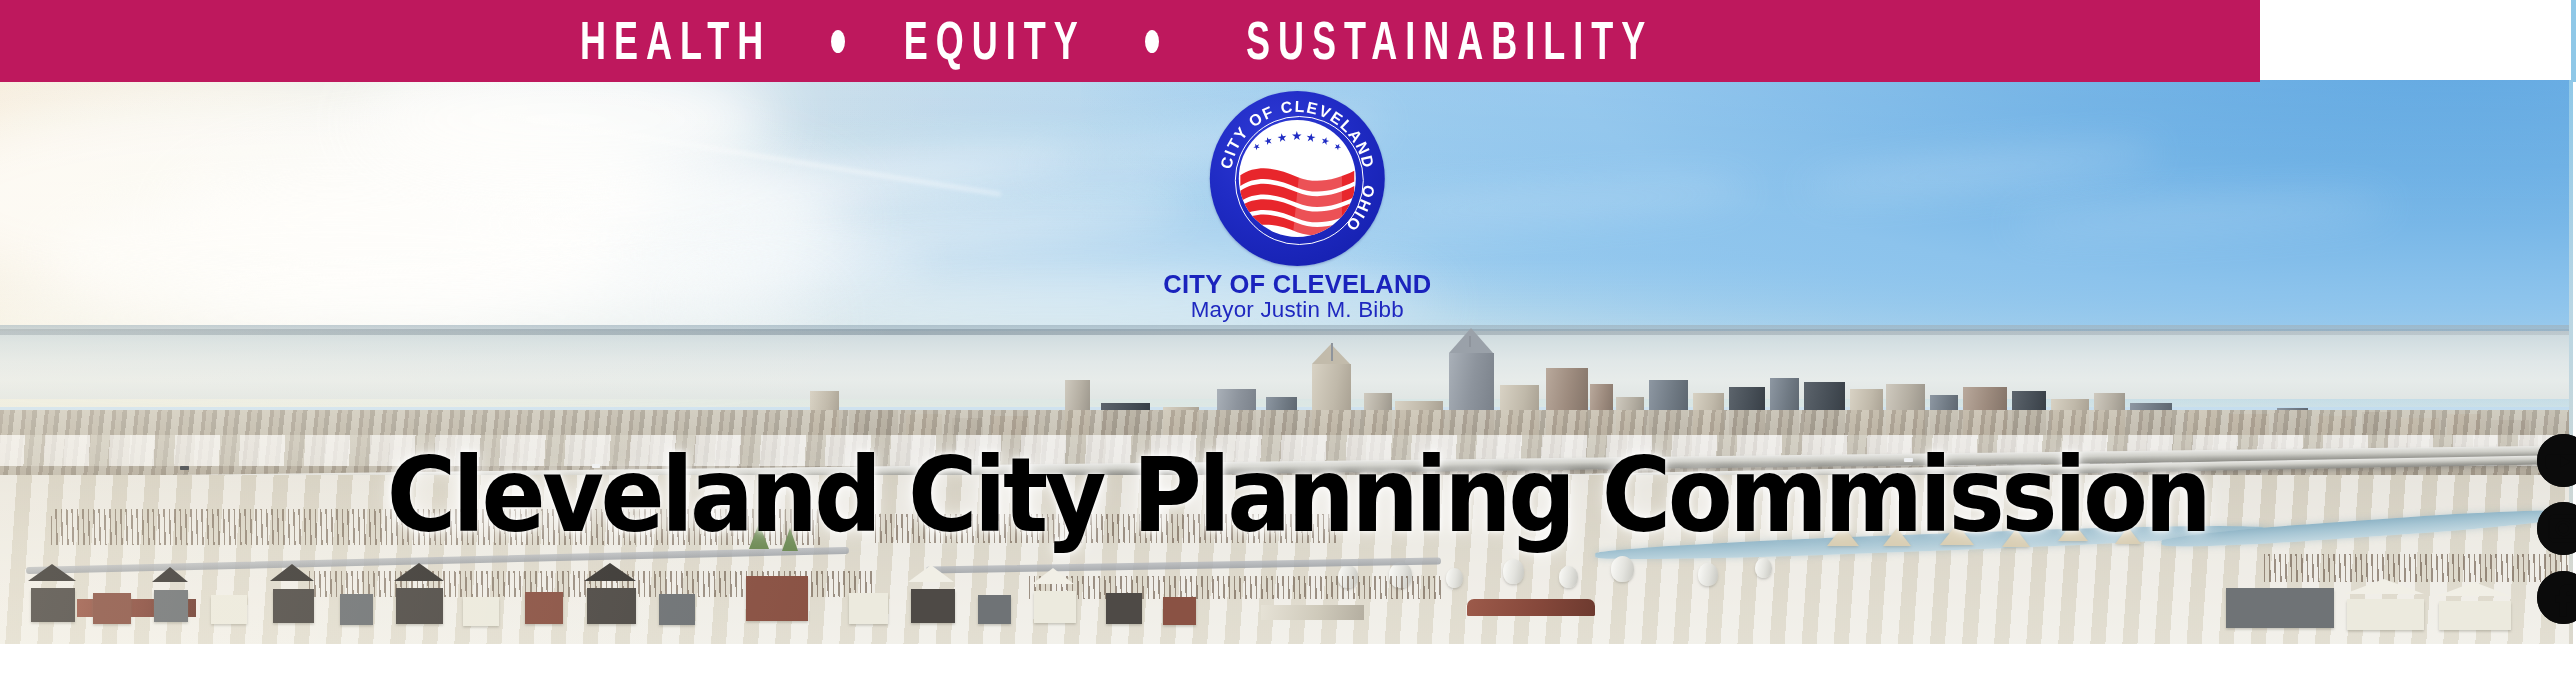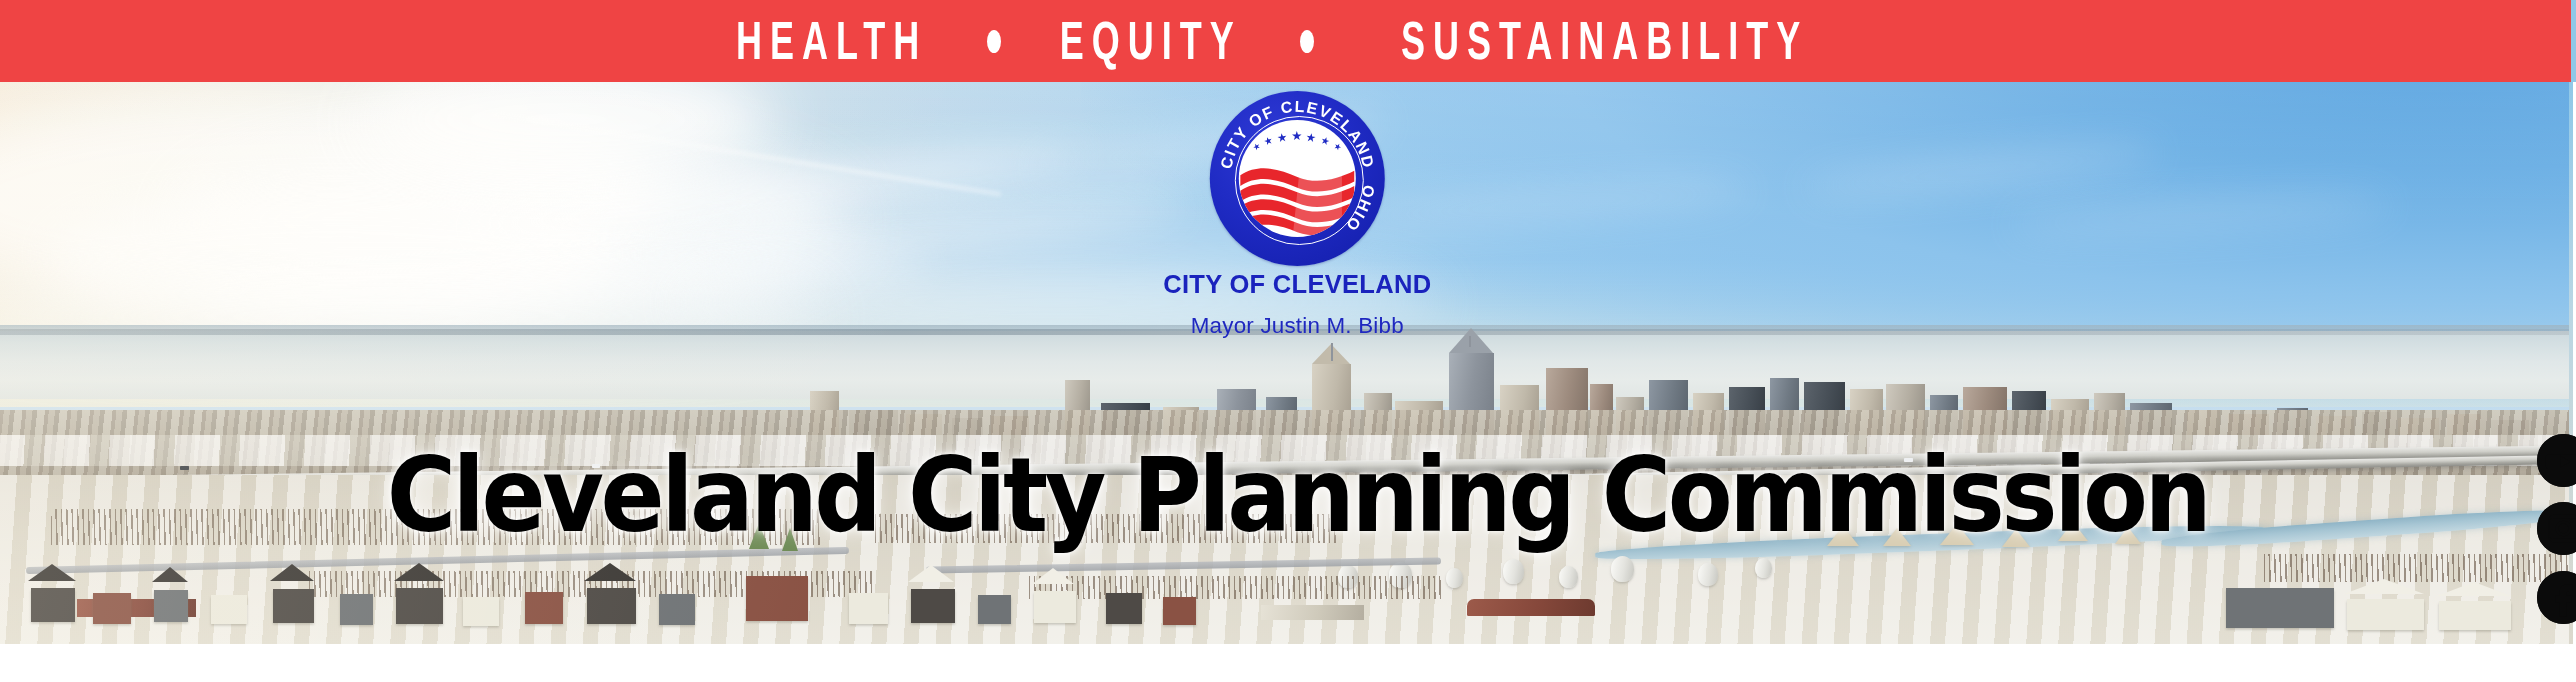--- a/index.html
+++ b/index.html
@@ -4,22 +4,22 @@
 <style>
   html,body{margin:0;padding:0;background:#ffffff;}
   body{
     width:2576px;height:682px;overflow:hidden;position:relative;
     font-family:"Liberation Sans", sans-serif;
     -webkit-font-smoothing:antialiased;
   }
 
   
   #slogan-bar{
-    position:absolute;left:0;top:0;width:2571px;height:82px;
-    background:#ef4444;
+    position:absolute;left:0;top:0;width:2260px;height:82px;
+    background:#be185d;
     display:flex;align-items:center;justify-content:center;
     z-index:40;overflow:hidden;
   }
   #slogan-inner{
     display:flex;align-items:center;justify-content:center;
     gap:0;white-space:nowrap;
     transform:translateY(-0.8px);
   }
   .slogan-word{
     color:#ffffff;
@@ -261,21 +261,21 @@
   
   #seal-flag{position:absolute;left:0;top:26px;width:117px;height:91px;}
 
   #logo-name{
     margin-top:4.6px;color:#1a23bd;font-weight:700;
     font-size:25.5px;letter-spacing:0.3px;line-height:1.08;
     text-align:center;white-space:nowrap;
     font-family:"Liberation Sans",sans-serif;
   }
   #logo-mayor{
-    margin-top:16px;color:#1f28c0;font-weight:400;
+    margin-top:0;color:#1f28c0;font-weight:400;
     font-size:22.4px;letter-spacing:0.2px;line-height:1.1;
     text-align:center;white-space:nowrap;
     font-family:"Liberation Sans",sans-serif;
   }
 
   
   #main-title{
     position:absolute;left:0;top:448px;width:2573px;
     text-align:center;z-index:28;
     transform:translateX(10.8px);

